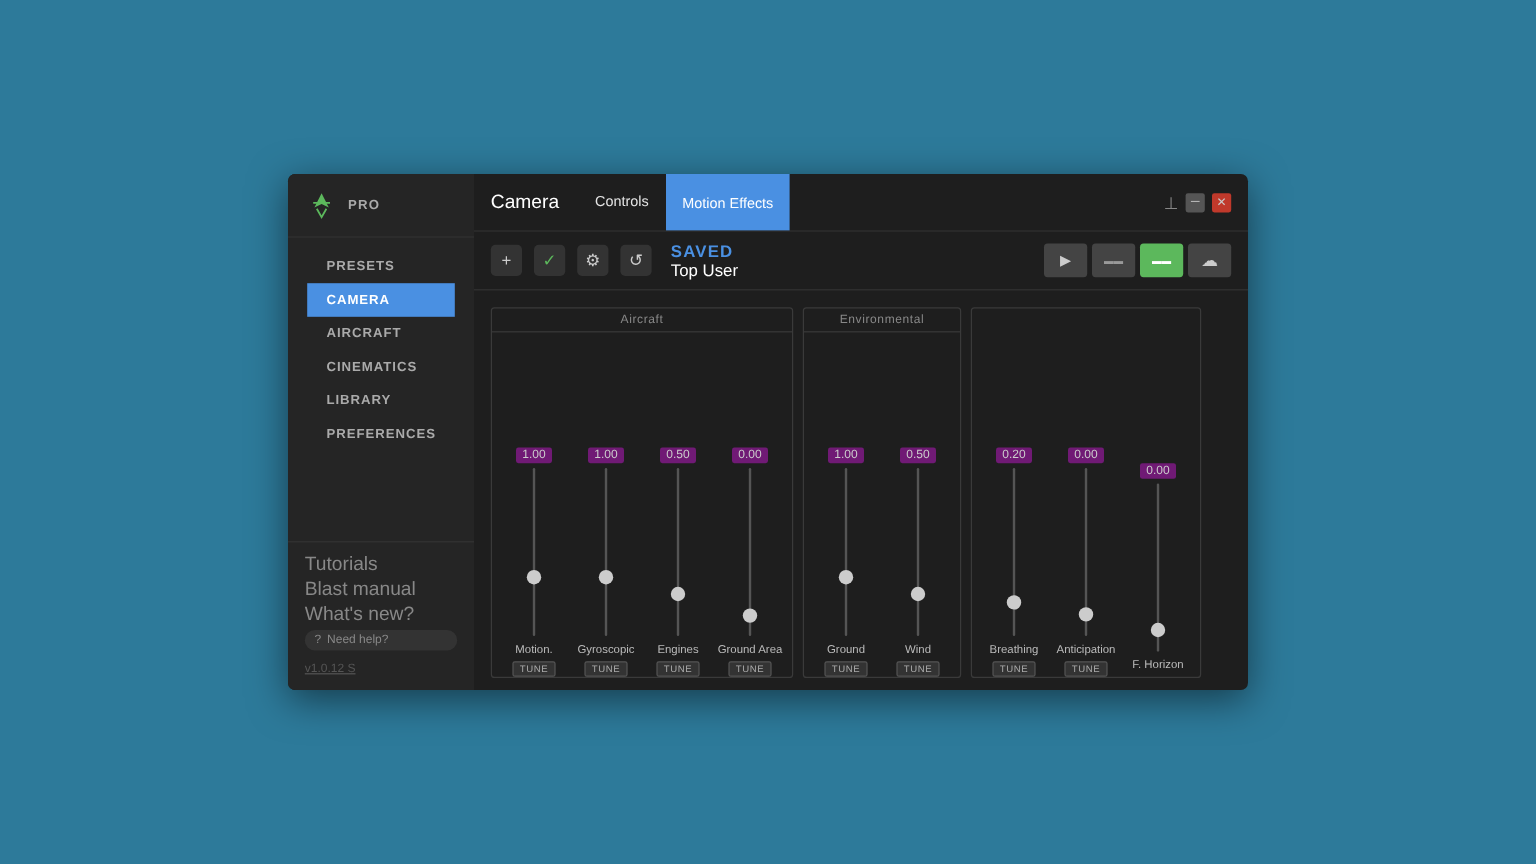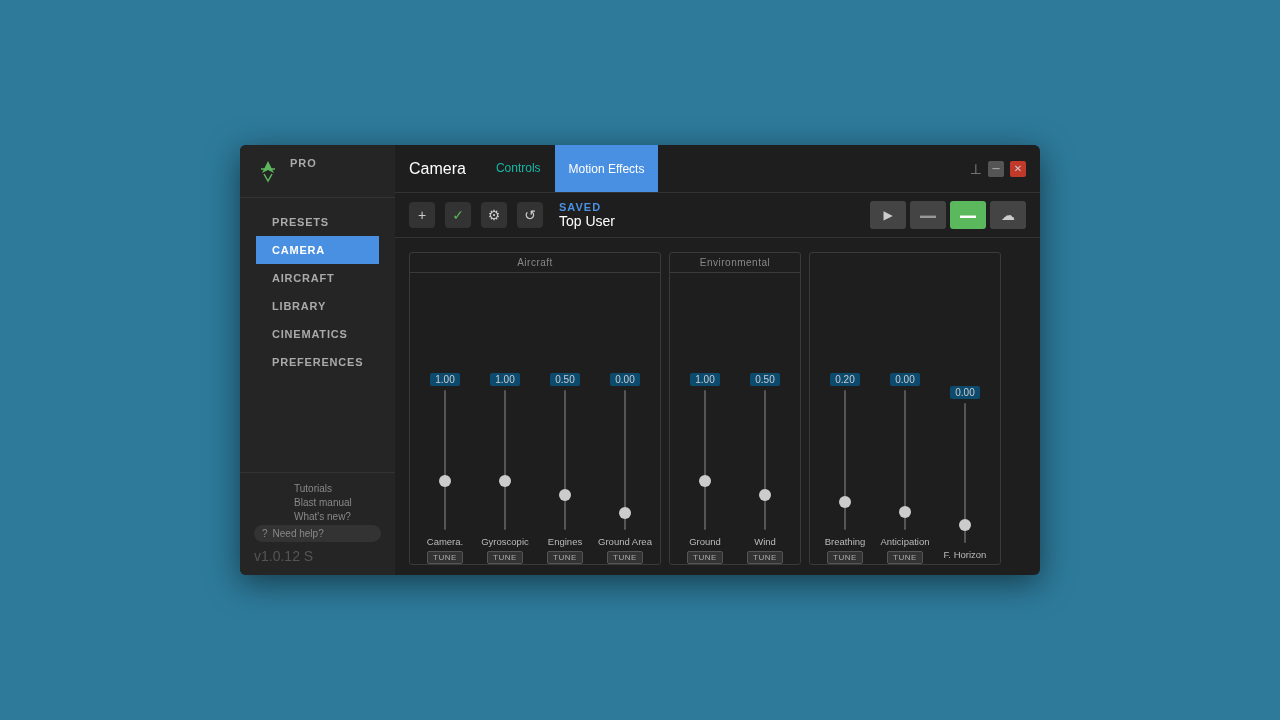--- a/index.html
+++ b/index.html
@@ -24,21 +24,21 @@
     
     .sidebar {
       width: 155px;
       background: #252525;
       display: flex;
       flex-direction: column;
       flex-shrink: 0;
     }
     .sidebar-logo {
       display: flex;
-      align-items: flex-start;
+      align-items: center;
       padding: 12px 14px;
       border-bottom: 1px solid #333;
       gap: 8px;
     }
     .logo-icon {
       width: 28px;
       height: 28px;
       color: #5cb85c;
     }
     .pro-badge {
@@ -62,42 +62,42 @@
     .nav-item.active {
       background: #4a90e2;
       color: #fff;
       border-radius: 0;
     }
     .sidebar-footer {
       padding: 10px 14px;
       border-top: 1px solid #333;
     }
     .sidebar-link {
-      font-size: 10px;
+      font-size: 16px;
       color: #888;
       display: block;
       margin-bottom: 3px;
       cursor: pointer;
-      margin-left: 40px;
     }
     .need-help {
       display: flex;
       align-items: center;
       gap: 5px;
       font-size: 10px;
       color: #888;
       background: #333;
       border-radius: 10px;
       padding: 3px 8px;
       cursor: pointer;
       margin-bottom: 5px;
     }
     .version-text {
-      font-size: 14px;
+      font-size: 10px;
       color: #555;
+      text-decoration: underline;
     }
     
     .main {
       flex: 1;
       display: flex;
       flex-direction: column;
     }
     .titlebar {
       display: flex;
       align-items: center;
@@ -111,21 +111,21 @@
       color: #fff;
       font-weight: 400;
       margin-right: 16px;
     }
     .tab {
       padding: 0 14px;
       height: 100%;
       display: flex;
       align-items: center;
       font-size: 12px;
-      color: #14b8a6;
+      color: #e5e5e5;
       cursor: pointer;
       border-bottom: 2px solid transparent;
     }
     .tab.active {
       color: #fff;
       background: #4a90e2;
       border-bottom: none;
     }
     .titlebar-controls {
       margin-left: auto;
@@ -165,21 +165,21 @@
       cursor: pointer;
       font-size: 14px;
       color: #ccc;
     }
     .preset-info {
       display: flex;
       flex-direction: column;
       margin-left: 6px;
     }
     .saved-label {
-      font-size: 11px;
+      font-size: 14px;
       color: #4a90e2;
       letter-spacing: 1px;
       font-weight: 600;
     }
     .preset-name {
       font-size: 14px;
       color: #fff;
       font-weight: 400;
     }
     .view-buttons {
@@ -239,21 +239,21 @@
     .slider-col {
       display: flex;
       flex-direction: column;
       align-items: center;
       width: 54px;
     }
     .slider-value {
       font-size: 10px;
       color: #ccc;
       margin-bottom: 4px;
-      background: #0c4a6e;
+      background: #701a75;
       padding: 1px 5px;
       border-radius: 2px;
       text-align: right;
     }
     .slider-track-container {
       height: 140px;
       width: 16px;
       display: flex;
       flex-direction: column;
       align-items: center;
@@ -311,22 +311,22 @@
         <path d="M14 4 L20 16 L14 13 L8 16 Z" fill="#5cb85c"></path>
         <path d="M10 17 L14 24 L18 17" stroke="#5cb85c" stroke-width="1.5" fill="none"></path>
         <line x1="7" y1="12" x2="21" y2="12" stroke="#5cb85c" stroke-width="1.5"></line>
       </svg>
       <span class="pro-badge">PRO</span>
     </div>
     <div class="sidebar-nav">
     <div class="nav-item">PRESETS</div>
         <div class="nav-item active">CAMERA</div>
         <div class="nav-item">AIRCRAFT</div>
+        <div class="nav-item">CINEMATICS</div>
         <div class="nav-item">LIBRARY</div>
-        <div class="nav-item">CINEMATICS</div>
         <div class="nav-item">PREFERENCES</div>
       </div>
     <div class="sidebar-footer">
       <span class="sidebar-link">Tutorials</span>
       <span class="sidebar-link">Blast manual</span>
       <span class="sidebar-link">What's new?</span>
       <div class="need-help">
         <span>?</span>
         <span>Need help?</span>
       </div>
@@ -368,21 +368,21 @@
       <div class="sliders-section" id="sliders-container">
       <div class="section-group">
             <div class="section-label">Aircraft</div>
             <div class="sliders-row">
               <div class="slider-col">
                 <div class="slider-value">1.00</div>
                 <div class="slider-track-container">
                   <div class="slider-track"></div>
                   <div class="slider-thumb" style="top: 85px;"></div>
                 </div>
-                <div class="slider-name">Camera.</div>
+                <div class="slider-name">Motion.</div>
                 <div class="tune-btn">TUNE</div>
               </div>
               <div class="slider-col">
                 <div class="slider-value">1.00</div>
                 <div class="slider-track-container">
                   <div class="slider-track"></div>
                   <div class="slider-thumb" style="top: 85px;"></div>
                 </div>
                 <div class="slider-name">Gyroscopic</div>
                 <div class="tune-btn">TUNE</div>

